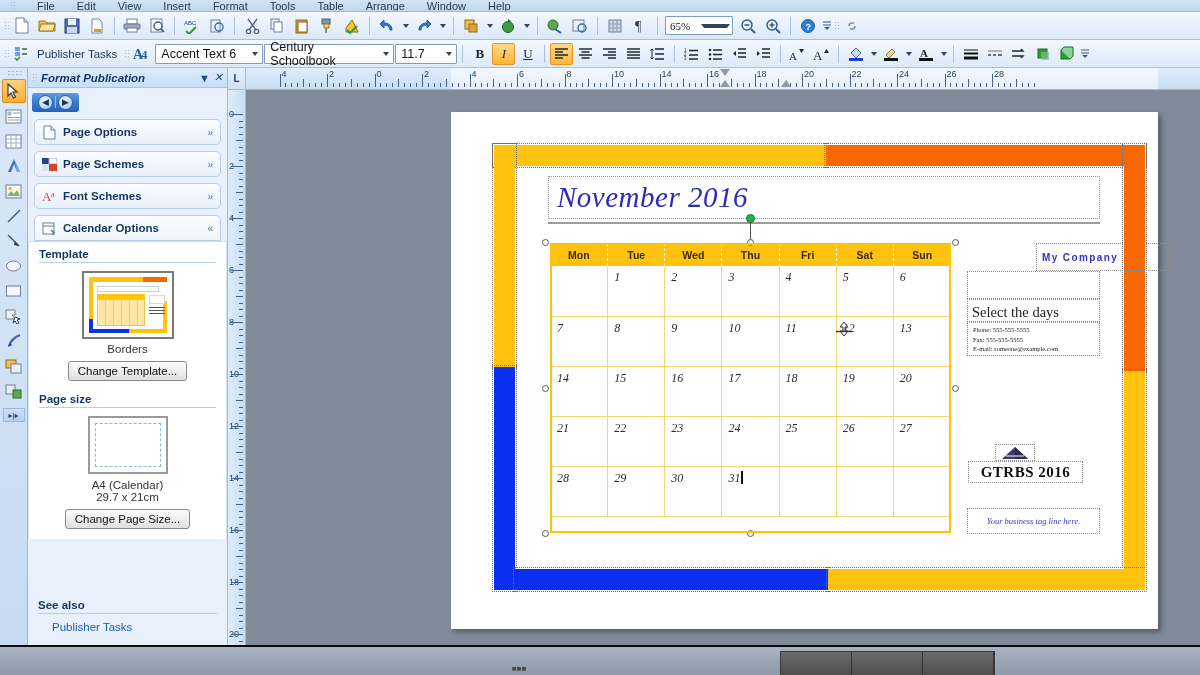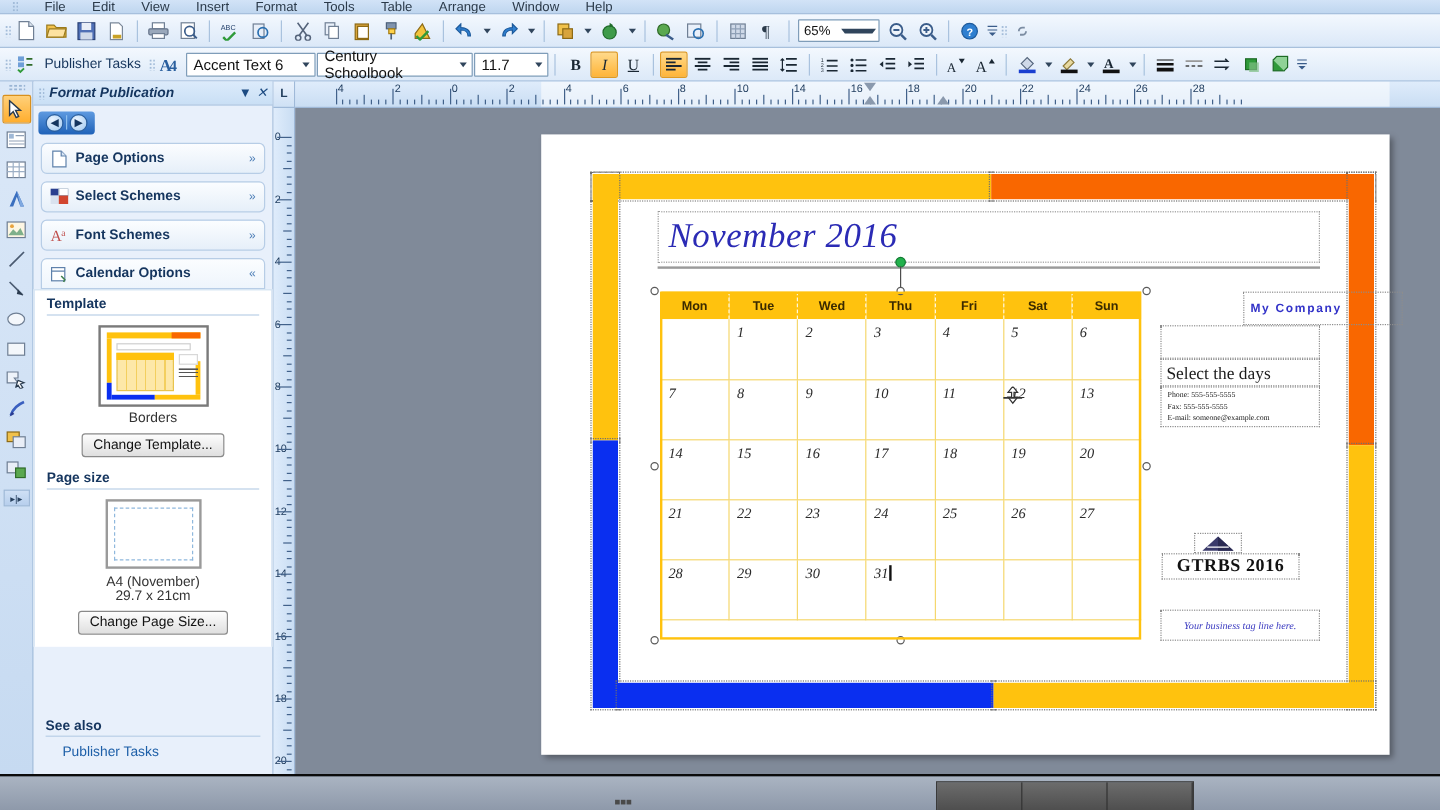--- a/index.html
+++ b/index.html
@@ -28,21 +28,21 @@
   .tb-sep { width: 1px; height: 18px; background: #a9c2de; margin: 0 4px; }
   .tbtn { width: 24px; height: 22px; display: flex; align-items: center;
           justify-content: center; border-radius: 2px; position: relative; }
   .tbtn svg { display: block; }
   .caret { width: 0; height: 0; border-left: 3px solid transparent;
            border-right: 3px solid transparent; border-top: 4px solid #30455c;
            margin-left: 1px; }
   .zoombox { display: flex; align-items: center; background: #fff;
              border: 1px solid #7f9db9; height: 19px; width: 68px;
              padding: 0 2px 0 4px; margin: 0 2px; border-radius: 1px; }
-  .zoombox span { font-size: 11px; color: #111; flex: 1; }
+  .zoombox span { font-size: 11px; color: #111; flex: 1; font-family: Liberation Serif, serif; }
   .zoombox .dd { width: 13px; display: flex; align-items: center;
                  justify-content: center; }
 
   
   .fmtbar { height: 28px; background: linear-gradient(180deg,#f3f8fe,#dce9f8);
             border-bottom: 1px solid #a8c0dc; display: flex; align-items: center;
             padding: 0 4px; gap: 1px; flex: none; }
   .ptasks { display: flex; align-items: center; gap: 4px; padding: 0 6px 0 2px;
             font-size: 11.5px; color: #16355c; }
   .combo { background: #fff; border: 1px solid #7f9db9; height: 20px;
@@ -759,21 +759,21 @@
 
       <div class="section">
         <div class="sec-head">
           <span class="sec-ico">
             <svg width="15" height="13" viewBox="0 0 15 13">
                 <rect x="0" y="0" width="7" height="6" fill="#2a3f8f"></rect>
                 <rect x="7" y="0" width="8" height="6" fill="#fff" stroke="#9aabc0"></rect>
                 <rect x="0" y="6" width="7" height="7" fill="#d9e2ef"></rect>
                 <rect x="7" y="6" width="8" height="7" fill="#d2462f"></rect>
               </svg></span>
-          <span class="lbl">Select Schemes</span>
+          <span class="lbl">Page Schemes</span>
           <span class="chev">»</span>
         </div>
       </div>
 
       <div class="section">
         <div class="sec-head">
           <span class="sec-ico">
             <svg width="17" height="14" viewBox="0 0 17 14">
                 <text x="0" y="12" font-size="13" font-family="Liberation Serif" fill="#c0504d">A</text>
                 <text x="9" y="8" font-size="8" font-family="Liberation Serif" fill="#c0504d">a</text>
@@ -819,21 +819,21 @@
           </div>
           <div class="caption">Borders</div>
           <div class="pbtn">Change Template...</div>
         </div>
 
         <div class="grouplabel" style="margin-top:12px">Page size</div>
         <div class="thumbwrap">
           <div class="page-thumb">
               <i></i>
             </div>
-          <div class="caption" style="margin-top:5px">A4 (November)</div>
+          <div class="caption" style="margin-top:5px">A4 (Calendar)</div>
           <div class="caption" style="margin-top:0">29.7 x 21cm</div>
           <div class="pbtn">Change Page Size...</div>
         </div>
       </div>
 
       <div class="seealso">
         <div class="ttl">See also</div>
         <a href="#">Publisher Tasks</a>
       </div>
     </div>

